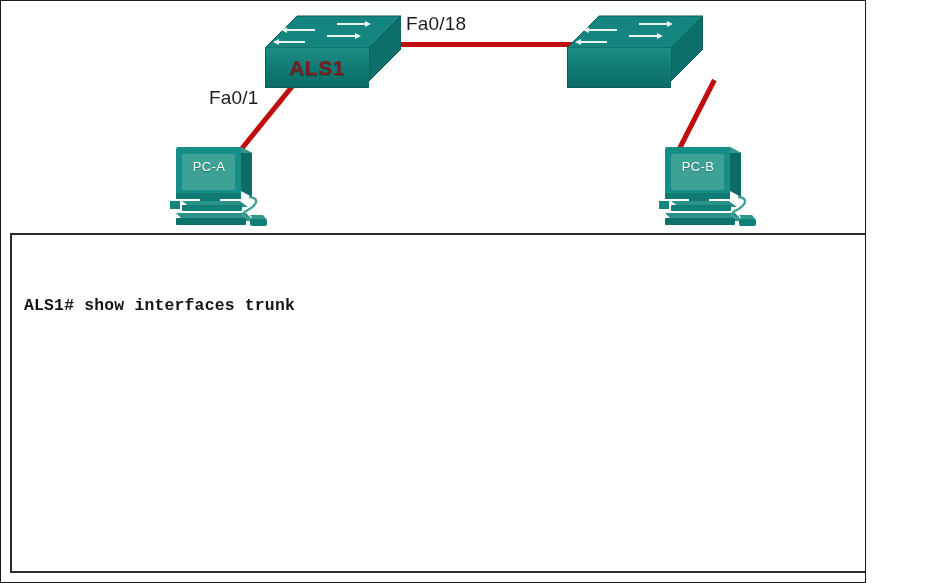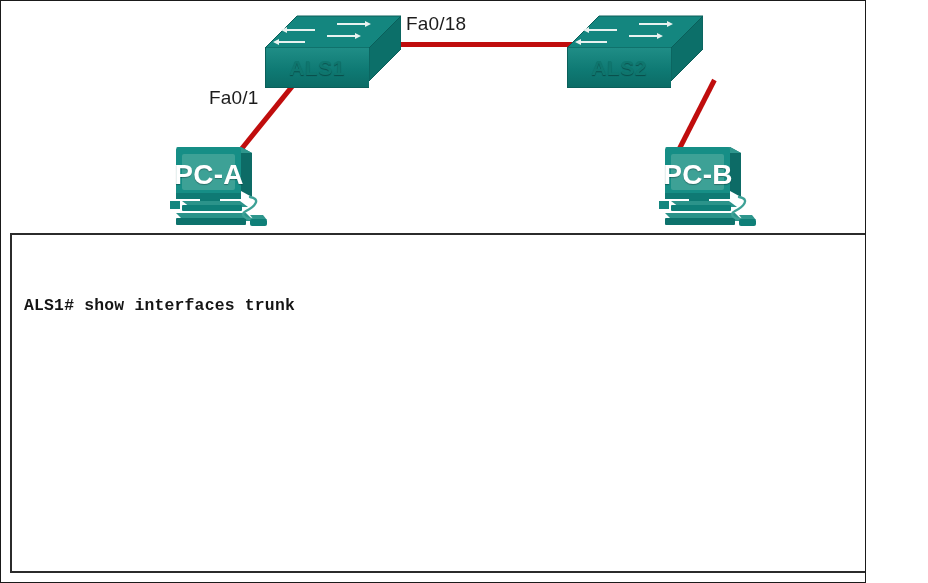--- a/index.html
+++ b/index.html
@@ -114,43 +114,43 @@
 
   .sw-name {
     position: absolute;
     left: 0;
     top: 41px;
     width: 104px;
     text-align: center;
     font-family: "Liberation Sans", sans-serif;
     font-size: 21px;
     font-weight: bold;
-    color: #0f766e;
+    color: #7f1d1d;
     letter-spacing: 0.5px;
     text-shadow: 0 1px 1px rgba(0,0,0,0.35);
   }
 
   
   .pc {
     position: absolute;
     width: 112px;
     height: 96px;
   }
   .pc-a { left: 161px; top: 134px; }
   .pc-b { left: 650px; top: 134px; }
   .pc svg { display: block; }
   .pc-name {
     position: absolute;
     left: 10px;
     top: 24px;
     width: 74px;
     text-align: center;
     font-family: "Liberation Sans", sans-serif;
-    font-size: 28px;
-    font-weight: bold;
+    font-size: 13px;
+    font-weight: normal;
     color: #ffffff;
     letter-spacing: 0.3px;
     text-shadow: 0 1px 1px rgba(0,0,0,0.30);
     pointer-events: none;
   }
 
   
   #terminal {
     position: absolute;
     left: 9px;
@@ -226,21 +226,20 @@
           </g>
         </svg>
       </div>
       <div class="sw-side">
         <svg width="32" height="74" viewBox="0 0 32 74">
           <polygon points="0,33 32,1 32,34 0,66" fill="#0c6f69"></polygon>
           <polygon points="0,33 32,1 32,34 0,66" fill="none" stroke="#0a5f5a" stroke-width="1"></polygon>
         </svg>
       </div>
       <div class="sw-front"></div>
-      <div class="sw-name">ALS2</div>
     </div>
 
     <div class="pc pc-a">
       <svg width="112" height="96" viewBox="0 0 112 96">
 
         <polygon points="79,12 90,18 90,62 79,56" fill="#0d6b66"></polygon>
 
         <polygon points="14,12 79,12 90,18 25,18" fill="#2e968d"></polygon>
 
         <rect x="14" y="12" width="65" height="50" rx="3" fill="#168e86"></rect>

